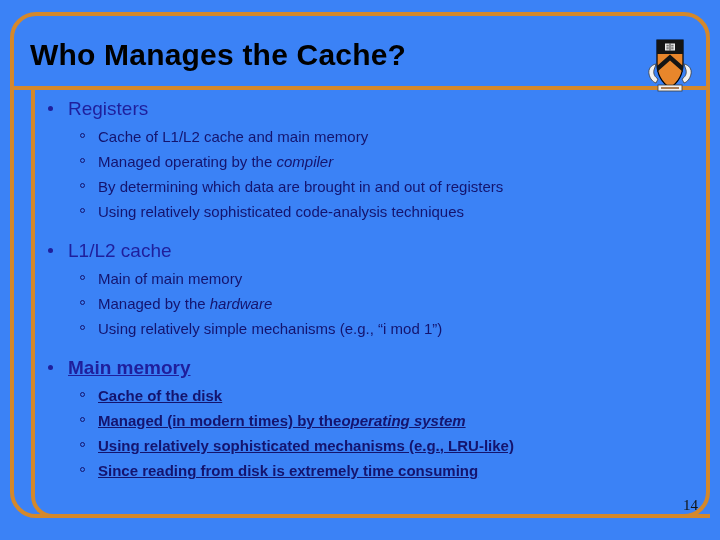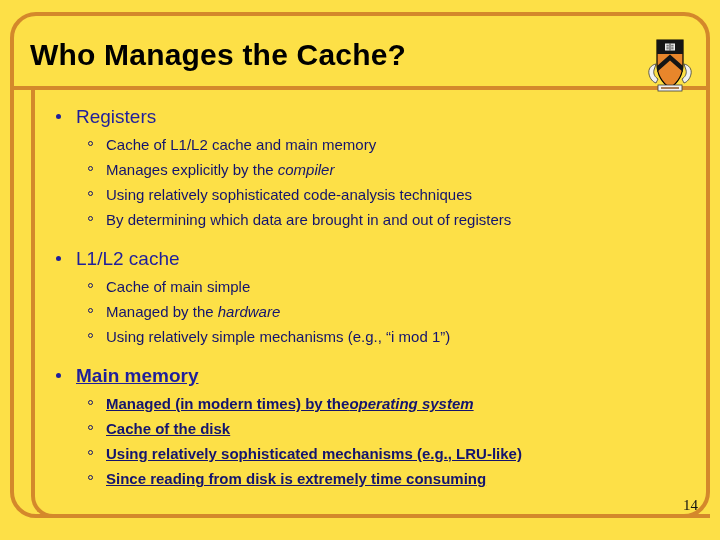--- a/index.html
+++ b/index.html
@@ -13,21 +13,21 @@
     position: relative;
     overflow: hidden;
     font-family: "Liberation Sans", sans-serif;
   }
 
   #slide {
     position: absolute;
     left: 0; top: 0;
     width: 720px;
     height: 540px;
-    background: #fde047;
+    background: #3b82f6;
   }
 
   
   .outer-frame {
     position: absolute;
     left: 10px;
     top: 12px;
     width: 700px;
     height: 506px;
     box-sizing: border-box;
@@ -90,21 +90,21 @@
   }
 
   
   .content {
     position: absolute;
     left: 40px;
     top: 96px;
     width: 650px;
   }
 
-  .section { margin: 8px; }
+  .section { margin: 0; }
   .section + .section { margin-top: 14px; }
 
   .lvl1 {
     position: relative;
     padding-left: 28px;
     color: #1F1F9C;
     font-size: 19px;
     line-height: 26px;
     white-space: nowrap;
   }
@@ -202,70 +202,70 @@
         <span class="dot"></span>
         <span>Registers</span>
       </div>
       <div class="sublist">
         <div class="lvl2">
           <span class="circle"></span>
           <span>Cache of L1/L2 cache and main memory</span><span class="it"></span>
         </div>
         <div class="lvl2">
           <span class="circle"></span>
-          <span>Manages explicitly by the </span><span class="it">compiler</span>
+          <span>Managed operating by the </span><span class="it">compiler</span>
+        </div>
+        <div class="lvl2">
+          <span class="circle"></span>
+          <span>By determining which data are brought in and out of registers</span><span class="it"></span>
         </div>
         <div class="lvl2">
           <span class="circle"></span>
           <span>Using relatively sophisticated code-analysis techniques</span><span class="it"></span>
-        </div>
-        <div class="lvl2">
-          <span class="circle"></span>
-          <span>By determining which data are brought in and out of registers</span><span class="it"></span>
         </div>
       </div>
     </div>
 
     <div class="section">
       <div class="lvl1">
         <span class="dot"></span>
         <span>L1/L2 cache</span>
       </div>
       <div class="sublist">
         <div class="lvl2">
           <span class="circle"></span>
-          <span>Cache of main simple</span><span class="it"></span>
+          <span>Main of main memory</span><span class="it"></span>
         </div>
         <div class="lvl2">
           <span class="circle"></span>
           <span>Managed by the </span><span class="it">hardware</span>
         </div>
         <div class="lvl2">
           <span class="circle"></span>
           <span>Using relatively simple mechanisms (e.g., “i mod 1”)</span><span class="it"></span>
         </div>
       </div>
     </div>
 
     <div class="section bold">
       <div class="lvl1">
         <span class="dot"></span>
         <span>Main memory</span>
       </div>
       <div class="sublist">
         <div class="lvl2">
           <span class="circle"></span>
+          <span>Cache of the disk</span><span class="it"></span>
+        </div>
+        <div class="lvl2">
+          <span class="circle"></span>
           <span>Managed (in modern times) by the</span><span class="it">operating system</span>
         </div>
         <div class="lvl2">
           <span class="circle"></span>
-          <span>Cache of the disk</span><span class="it"></span>
-        </div>
-        <div class="lvl2">
-          <span class="circle"></span>
           <span>Using relatively sophisticated mechanisms (e.g., LRU-like)</span><span class="it"></span>
         </div>
         <div class="lvl2">
           <span class="circle"></span>
           <span>Since reading from disk is extremely time consuming</span><span class="it"></span>
         </div>
       </div>
     </div>
 
   </div>

